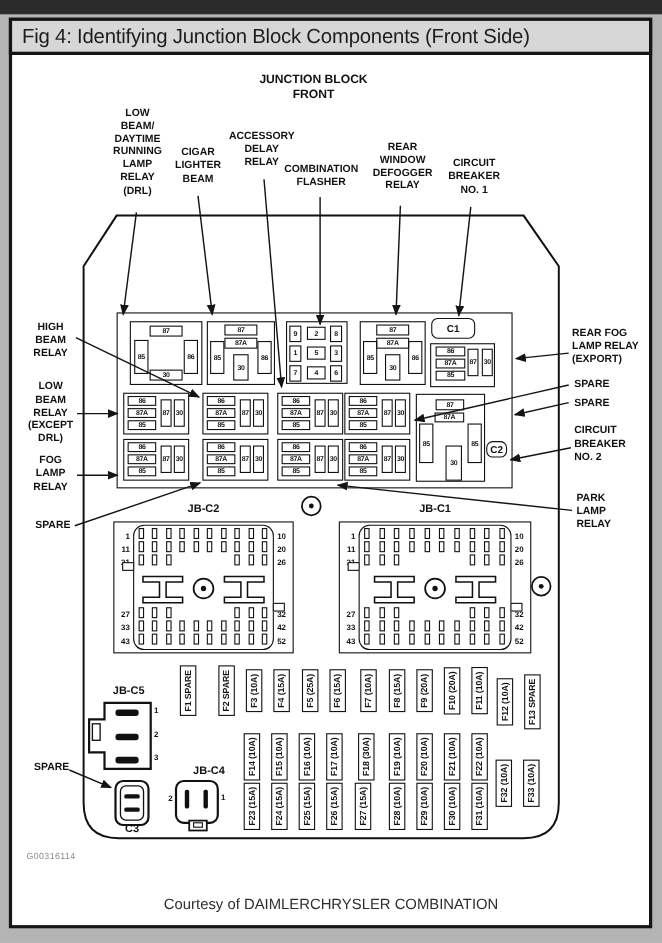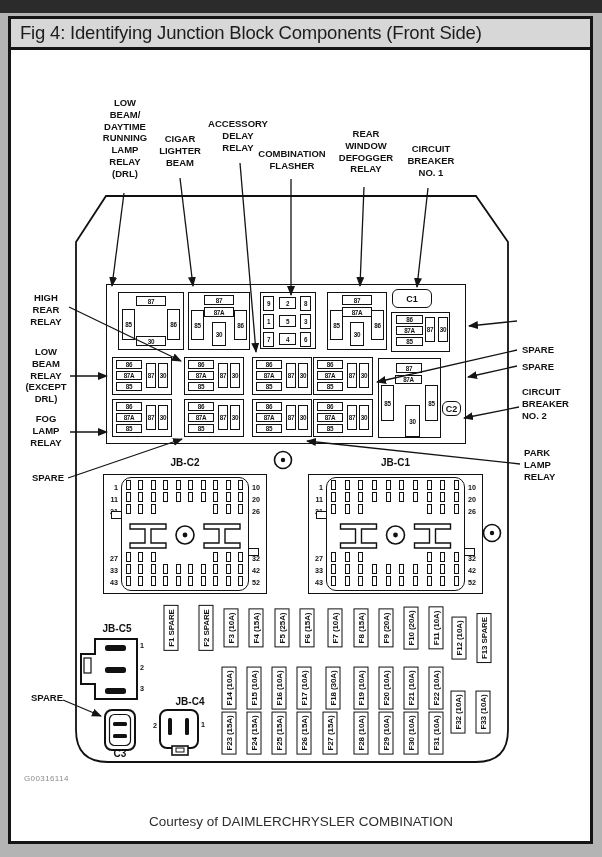--- a/index.html
+++ b/index.html
@@ -31,20 +31,22 @@
 <body>
 
 <div class="screen">
   <div class="topstrip"></div>
   <div class="page"></div>
   <div class="titlebar">
     <span class="titletext">Fig 4: Identifying Junction Block Components (Front Side)</span>
   </div>
 
   <div class="canvas" id="cv">
+    <div class="heading">JUNCTION BLOCK
+FRONT</div>
     <div class="gcode">G00316114</div>
     <div class="credit">Courtesy of DAIMLERCHRYSLER COMBINATION</div>
 
     <svg class="lw" width="602" height="857" viewBox="0 0 602 857">
       <defs>
         <marker id="arw" markerWidth="11" markerHeight="9" refX="9" refY="4" orient="auto" markerUnits="userSpaceOnUse">
           <path d="M0,0 L10,4 L0,8 Z" fill="#141414"></path>
         </marker>
       </defs>
       <path d="M106,196 H476 L508,242 V730 Q508,762 476,762 H108 Q76,762 76,730 V242 Z" fill="none" stroke="#111" stroke-width="1.8"></path>
@@ -118,31 +120,34 @@
       <div class="lbl ca" style="left: 292px; top: 148px;">COMBINATION
 FLASHER</div>
       <div class="lbl ca" style="left: 366px; top: 128px;">REAR
 WINDOW
 DEFOGGER
 RELAY</div>
       <div class="lbl ca" style="left: 431px; top: 143px;">CIRCUIT
 BREAKER
 NO. 1</div>
       <div class="lbl ca" style="left: 46px; top: 292px;">HIGH
-REAR
+BEAM
 RELAY</div>
       <div class="lbl ca" style="left: 46px; top: 346px;">LOW
 BEAM
 RELAY
 (EXCEPT
 DRL)</div>
       <div class="lbl ca" style="left: 46px; top: 413px;">FOG
 LAMP
 RELAY</div>
       <div class="lbl ca" style="left: 48px; top: 472px;">SPARE</div>
+      <div class="lbl la" style="left: 520px; top: 297px;">REAR FOG
+LAMP RELAY
+(EXPORT)</div>
       <div class="lbl la" style="left: 522px; top: 344px;">SPARE</div>
       <div class="lbl la" style="left: 522px; top: 361px;">SPARE</div>
       <div class="lbl la" style="left: 522px; top: 386px;">CIRCUIT
 BREAKER
 NO. 2</div>
       <div class="lbl la" style="left: 524px; top: 447px;">PARK
 LAMP
 RELAY</div>
       <div class="lbl la" style="left: 31px; top: 692px;">SPARE</div>
       <div class="blk" style="left: 106px; top: 284px; width: 360px; height: 160px;"></div>

